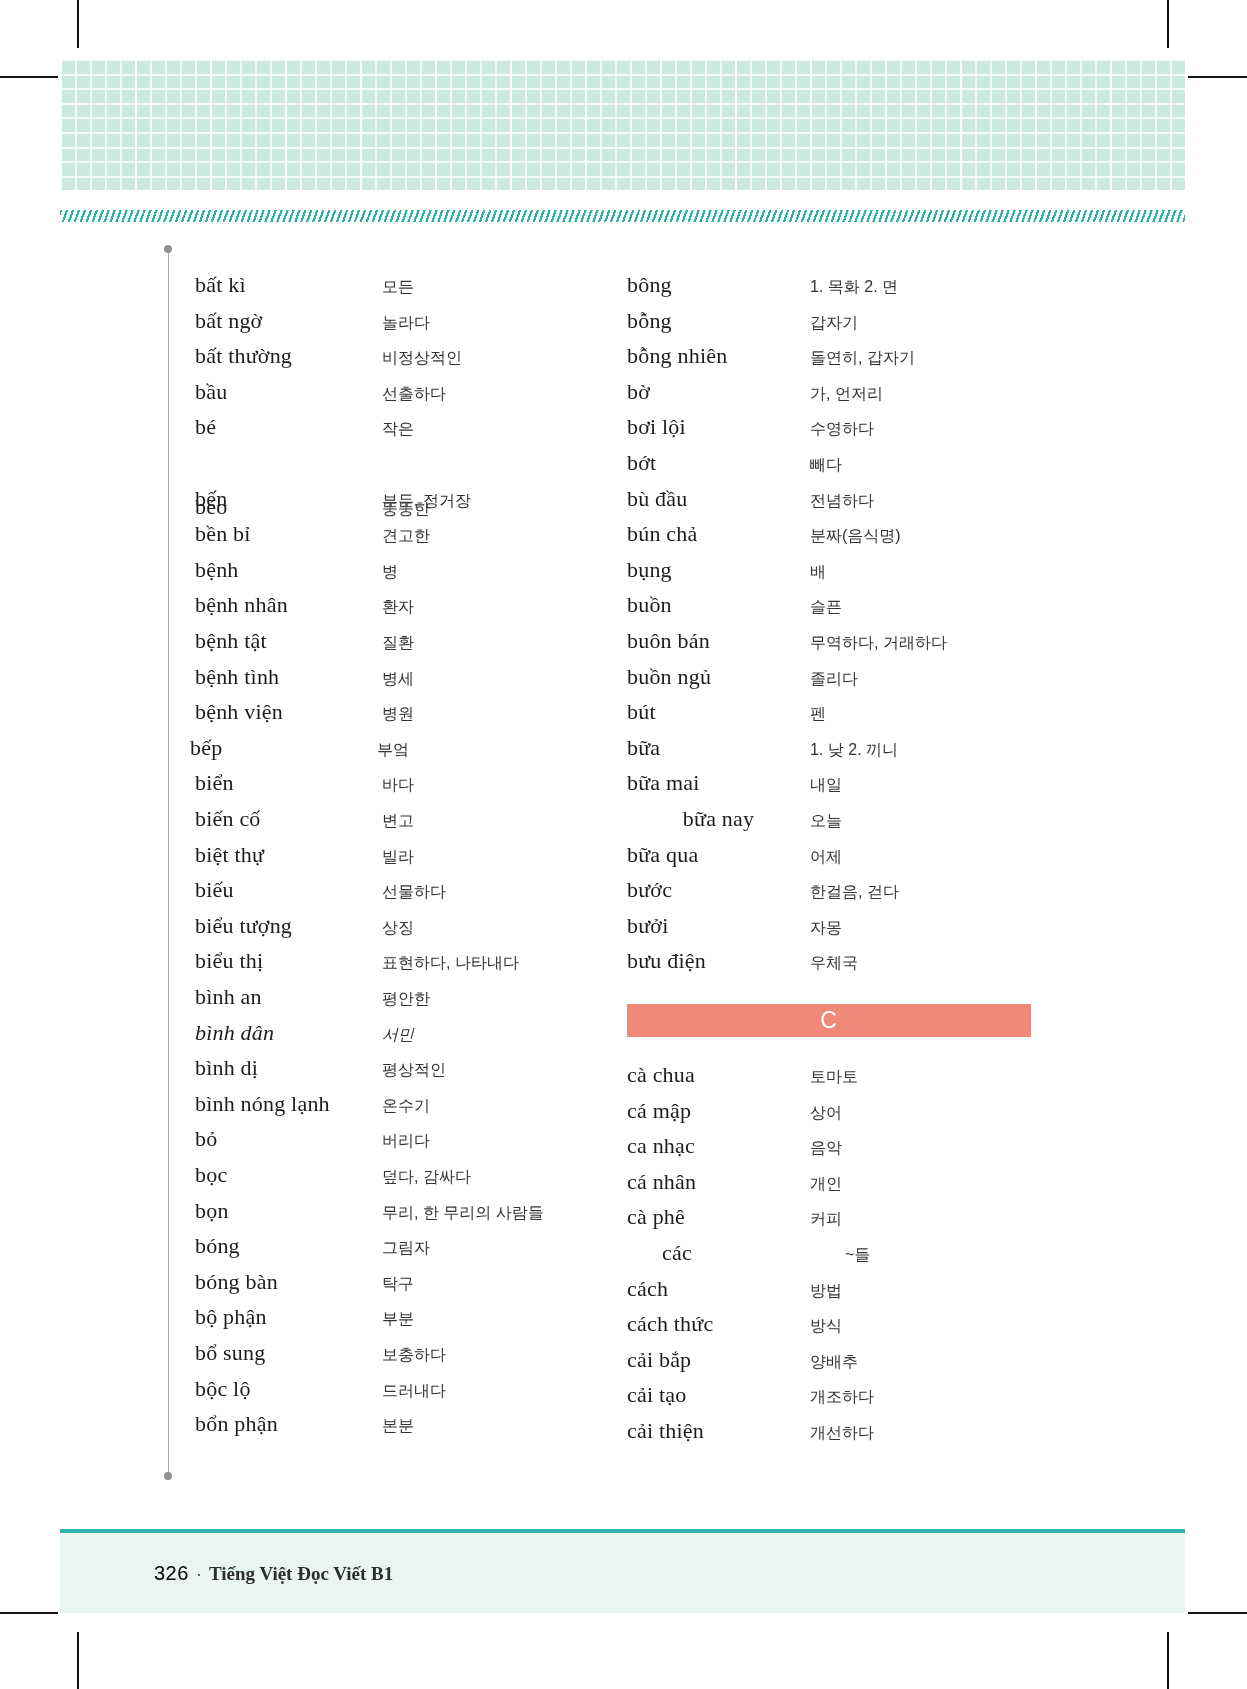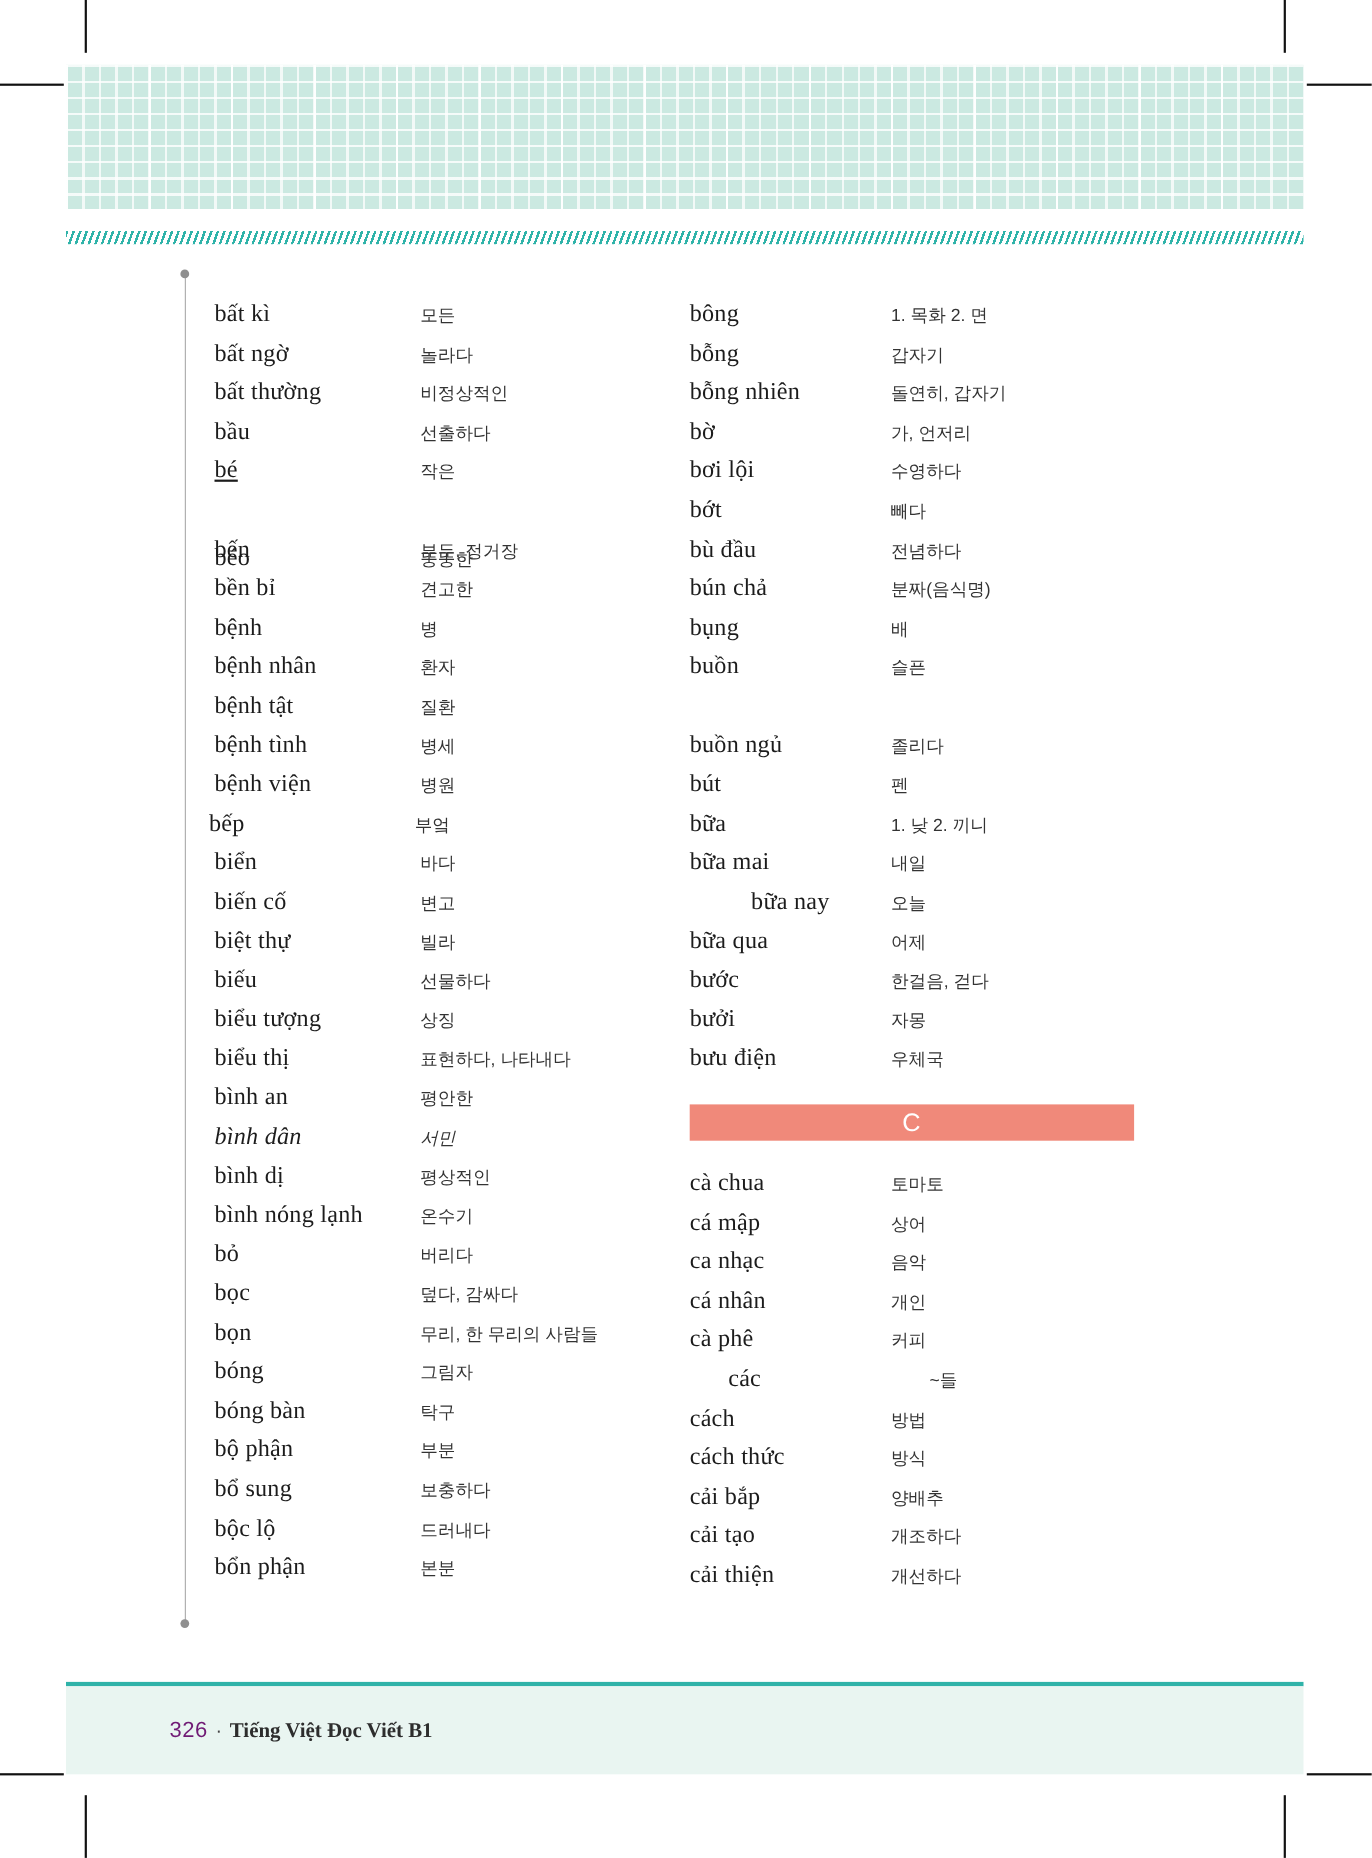--- a/index.html
+++ b/index.html
@@ -55,21 +55,21 @@
   .section-band span{
     font-family:"Liberation Sans","DejaVu Sans",sans-serif;
     font-size:23px;color:#ffffff;letter-spacing:1px;
   }
 
   
   .footer-line{position:absolute;left:60px;top:1529px;width:1125px;height:4px;background:var(--teal);}
   .footer-band{position:absolute;left:60px;top:1533px;width:1125px;height:80px;background:var(--footer-bg);}
   .footer-text{position:absolute;left:154px;top:1560px;height:26px;line-height:26px;white-space:nowrap;}
   .footer-text .pageno{font-family:"Liberation Sans","DejaVu Sans",sans-serif;
-                       font-size:20px;color:#701a75;letter-spacing:.5px;}
+                       font-size:20px;color:#000000;letter-spacing:.5px;}
   .footer-text .sep{font-family:"Liberation Sans",sans-serif;font-size:18px;color:#454545;margin:0 7px;}
   .footer-text .title{font-family:"Liberation Serif","DejaVu Serif",serif;
                       font-weight:bold;font-size:19px;color:#2d2d2d;}
 </style>
 </head>
 <body>
 
 <div class="page" id="page">
 
   <div class="mark v" style="left:77px;top:0;height:48px;"></div>
@@ -95,21 +95,21 @@
   <div class="footer-line"></div>
   <div class="footer-band"></div>
   <div class="footer-text">
     <span class="pageno">326</span><span class="sep">·</span><span class="title">Tiếng Việt Đọc Viết B1</span>
   </div>
 
 <div class="vrow" style="left: 195px; top: 267px;"><span class="vi" style="width: 187px;">bất kì</span><span class="ko">모든</span></div>
     <div class="vrow" style="left: 195px; top: 302.6px;"><span class="vi" style="width: 187px;">bất ngờ</span><span class="ko">놀라다</span></div>
     <div class="vrow" style="left: 195px; top: 338.2px;"><span class="vi" style="width: 187px;">bất thường</span><span class="ko">비정상적인</span></div>
     <div class="vrow" style="left: 195px; top: 373.8px;"><span class="vi" style="width: 187px;">bầu</span><span class="ko">선출하다</span></div>
-    <div class="vrow" style="left: 195px; top: 409.4px;"><span class="vi" style="width: 187px; text-decoration: underline;">bé</span><span class="ko">작은</span></div>
+    <div class="vrow" style="left: 195px; top: 409.4px;"><span class="vi" style="width: 187px;">bé</span><span class="ko">작은</span></div>
     <div class="vrow" style="left: 195px; top: 445px;"><span class="vi" style="width: 187px; margin-top: 44px;">béo</span><span class="ko">뚱뚱한</span></div>
     <div class="vrow" style="left: 195px; top: 480.6px;"><span class="vi" style="width: 187px;">bến</span><span class="ko">부두, 정거장</span></div>
     <div class="vrow" style="left: 195px; top: 516.2px;"><span class="vi" style="width: 187px;">bền bỉ</span><span class="ko">견고한</span></div>
     <div class="vrow" style="left: 195px; top: 551.8px;"><span class="vi" style="width: 187px;">bệnh</span><span class="ko">병</span></div>
     <div class="vrow" style="left: 195px; top: 587.4px;"><span class="vi" style="width: 187px;">bệnh nhân</span><span class="ko">환자</span></div>
     <div class="vrow" style="left: 195px; top: 623px;"><span class="vi" style="width: 187px;">bệnh tật</span><span class="ko">질환</span></div>
     <div class="vrow" style="left: 195px; top: 658.6px;"><span class="vi" style="width: 187px;">bệnh tình</span><span class="ko">병세</span></div>
     <div class="vrow" style="left: 195px; top: 694.2px;"><span class="vi" style="width: 187px;">bệnh viện</span><span class="ko">병원</span></div>
     <div class="vrow" style="left: 190px; top: 729.8px;"><span class="vi" style="width: 187px;">bếp</span><span class="ko">부엌</span></div>
     <div class="vrow" style="left: 195px; top: 765.4px;"><span class="vi" style="width: 187px;">biển</span><span class="ko">바다</span></div>
@@ -134,20 +134,21 @@
     <div class="vrow" style="left: 627px; top: 267px;"><span class="vi" style="width: 183px;">bông</span><span class="ko">1. 목화 2. 면</span></div>
     <div class="vrow" style="left: 627px; top: 302.6px;"><span class="vi" style="width: 183px;">bỗng</span><span class="ko">갑자기</span></div>
     <div class="vrow" style="left: 627px; top: 338.2px;"><span class="vi" style="width: 183px;">bỗng nhiên</span><span class="ko">돌연히, 갑자기</span></div>
     <div class="vrow" style="left: 627px; top: 373.8px;"><span class="vi" style="width: 183px;">bờ</span><span class="ko">가, 언저리</span></div>
     <div class="vrow" style="left: 627px; top: 409.4px;"><span class="vi" style="width: 183px;">bơi lội</span><span class="ko">수영하다</span></div>
     <div class="vrow" style="left: 627px; top: 445px;"><span class="vi" style="width: 183px;">bớt</span><span class="ko">빼다</span></div>
     <div class="vrow" style="left: 627px; top: 480.6px;"><span class="vi" style="width: 183px;">bù đầu</span><span class="ko">전념하다</span></div>
     <div class="vrow" style="left: 627px; top: 516.2px;"><span class="vi" style="width: 183px;">bún chả</span><span class="ko">분짜(음식명)</span></div>
     <div class="vrow" style="left: 627px; top: 551.8px;"><span class="vi" style="width: 183px;">bụng</span><span class="ko">배</span></div>
     <div class="vrow" style="left: 627px; top: 587.4px;"><span class="vi" style="width: 183px;">buồn</span><span class="ko">슬픈</span></div>
+    <div class="vrow" style="left: 627px; top: 623px;"><span class="vi" style="width: 183px;">buôn bán</span><span class="ko">무역하다, 거래하다</span></div>
     <div class="vrow" style="left: 627px; top: 658.6px;"><span class="vi" style="width: 183px;">buồn ngủ</span><span class="ko">졸리다</span></div>
     <div class="vrow" style="left: 627px; top: 694.2px;"><span class="vi" style="width: 183px;">bút</span><span class="ko">펜</span></div>
     <div class="vrow" style="left: 627px; top: 729.8px;"><span class="vi" style="width: 183px;">bữa</span><span class="ko">1. 낮 2. 끼니</span></div>
     <div class="vrow" style="left: 627px; top: 765.4px;"><span class="vi" style="width: 183px;">bữa mai</span><span class="ko">내일</span></div>
     <div class="vrow" style="left: 627px; top: 801px;"><span class="vi" style="width: 183px; text-align: center;">bữa nay</span><span class="ko">오늘</span></div>
     <div class="vrow" style="left: 627px; top: 836.6px;"><span class="vi" style="width: 183px;">bữa qua</span><span class="ko">어제</span></div>
     <div class="vrow" style="left: 627px; top: 872.2px;"><span class="vi" style="width: 183px;">bước</span><span class="ko">한걸음, 걷다</span></div>
     <div class="vrow" style="left: 627px; top: 907.8px;"><span class="vi" style="width: 183px;">bưởi</span><span class="ko">자몽</span></div>
     <div class="vrow" style="left: 627px; top: 943.4px;"><span class="vi" style="width: 183px;">bưu điện</span><span class="ko">우체국</span></div>
     <div class="vrow" style="left: 627px; top: 1057px;"><span class="vi" style="width: 183px;">cà chua</span><span class="ko">토마토</span></div>

